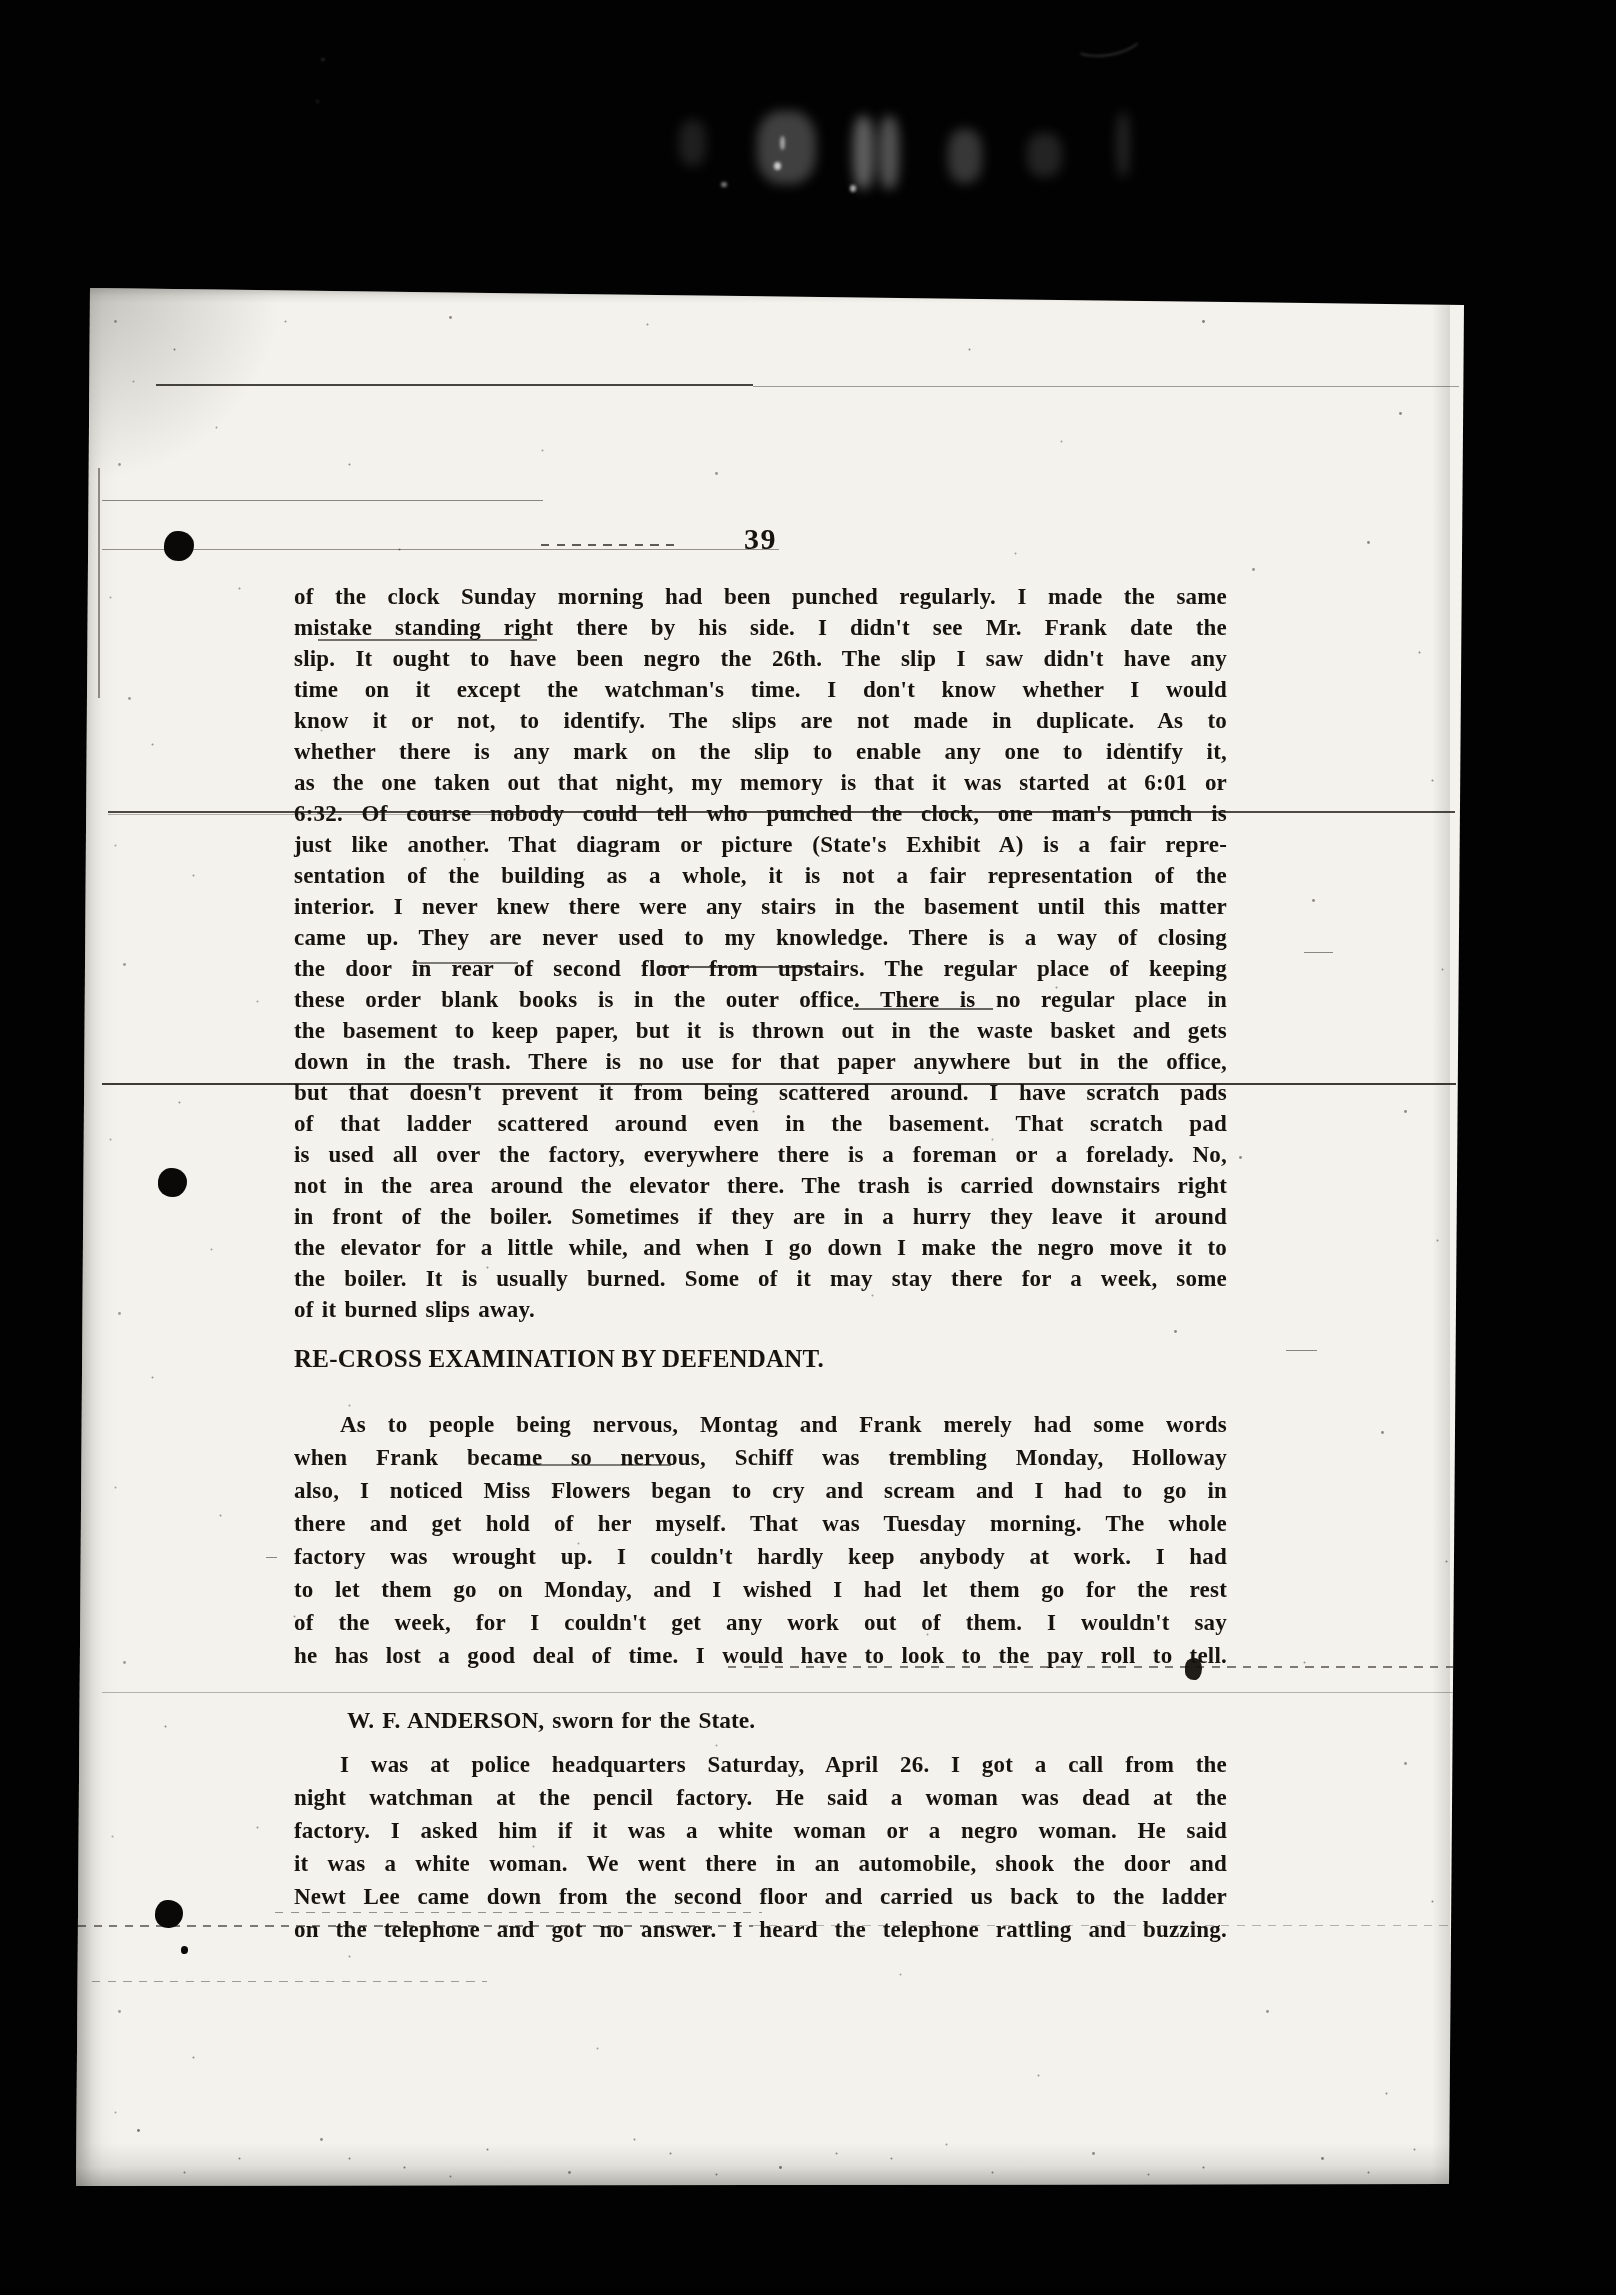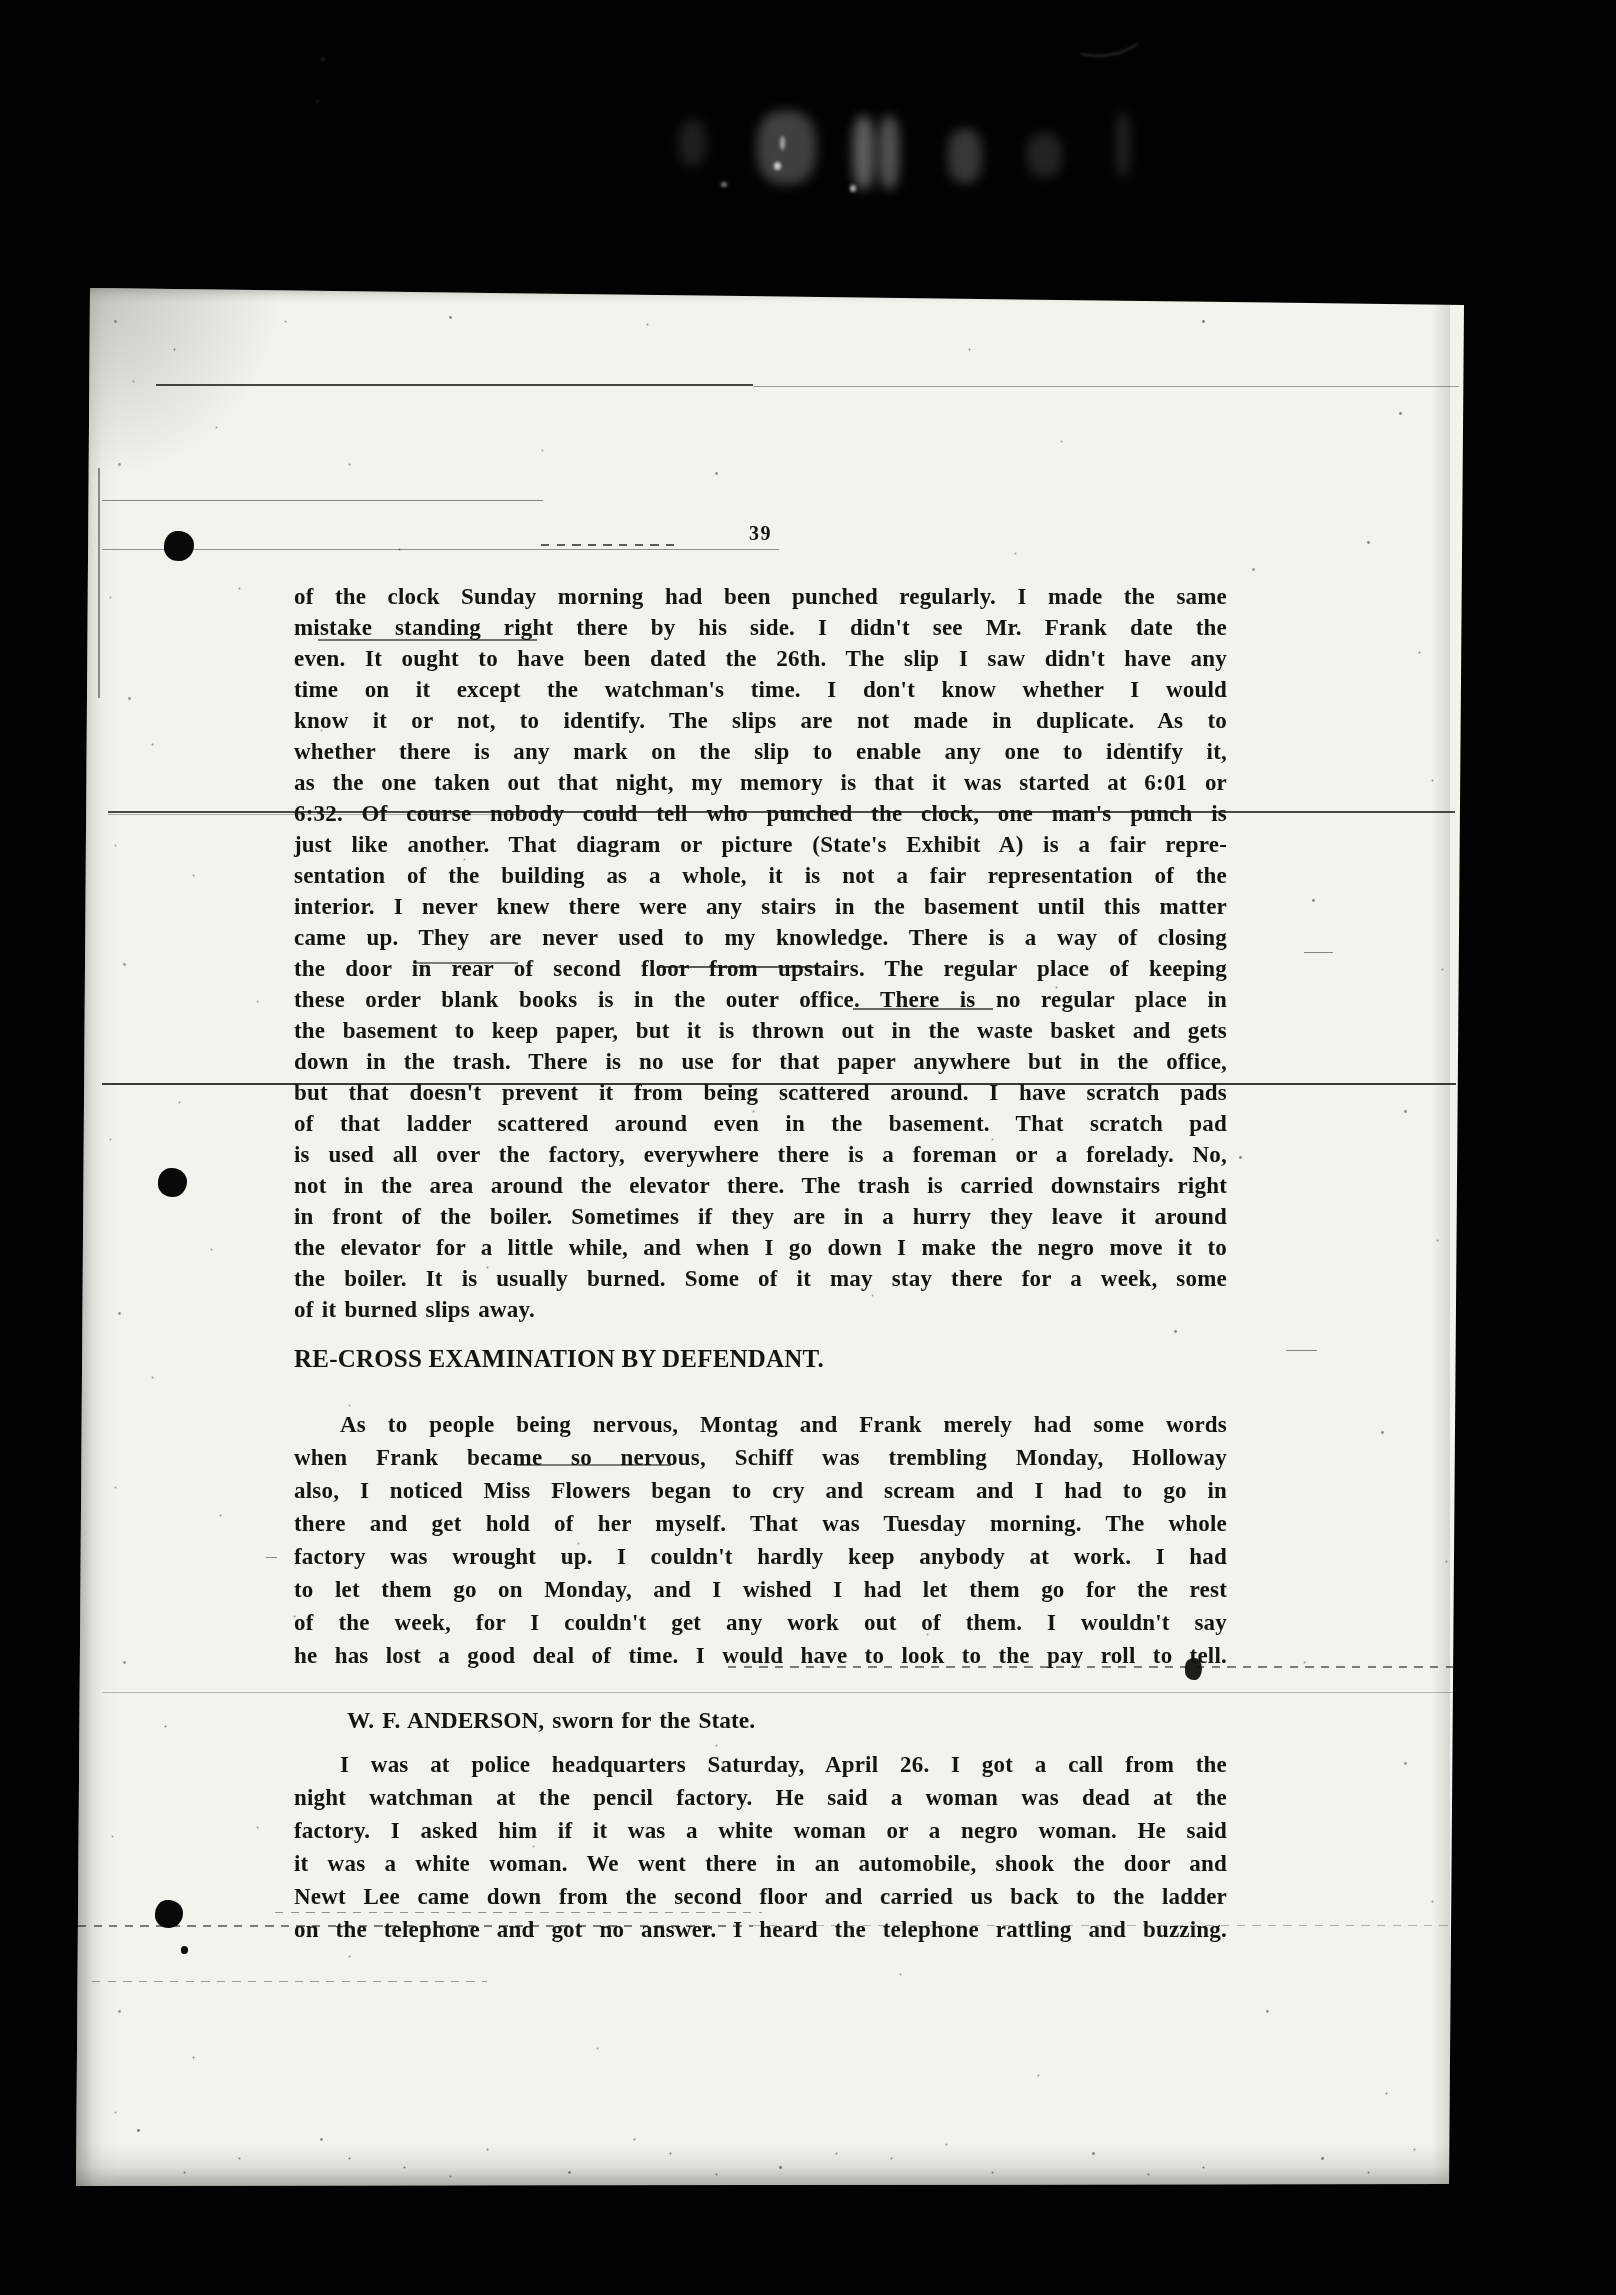--- a/index.html
+++ b/index.html
@@ -87,21 +87,21 @@
   .punch{position:absolute;background:#0a0908;border-radius:46% 54% 50% 50%/52% 48% 55% 45%;}
 
   
   .textcol{position:absolute;left:294px;width:933px;color:#17130f;}
   .para{font-weight:700;font-size:23px;letter-spacing:0.2px;word-spacing:2.3px;}
   .p1{line-height:31px;}
   .p2{line-height:33px;}
   .line{text-align:justify;text-align-last:justify;white-space:nowrap;}
   .line.no-stretch{text-align-last:left;}
   .indent-first .line:first-child{text-indent:46px;}
-  #page-number{top:522px;text-align:center;font-weight:700;font-size:20px;letter-spacing:1.4px;}
+  #page-number{top:522px;text-align:center;font-weight:700;font-size:30px;letter-spacing:1.4px;}
   #section-heading{top:1345px;text-align:left;font-weight:700;font-size:25px;letter-spacing:0.2px;}
   #witness-line{top:1707px;font-weight:700;font-size:23.4px;text-indent:53px;word-spacing:2.3px;}
 
   
   #ink-blot{position:absolute;left:1185px;top:1658px;width:17.4px;height:22px;background:#14100c;
             border-radius:55% 45% 50% 60%/45% 55% 60% 40%;opacity:.95;}
 
   
   .ghost{position:absolute;background:#cfcfcf;border-radius:40%;filter:blur(6px);}
   .ghost-spark{position:absolute;background:#f2f2f2;border-radius:50%;filter:blur(1.8px);}
@@ -165,21 +165,21 @@
     <div class="art" style="left:1304px;top:952px;width:28.5px;height:1.4px;opacity:.5;"></div>
     <div class="art" style="left:1286px;top:1350px;width:31px;height:1.4px;opacity:.5;"></div>
     <div class="art" style="left:266px;top:1557px;width:11px;height:1.4px;opacity:.5;"></div>
     <div class="art" style="left:98px;top:468px;width:2.3px;height:230px;opacity:.45;"></div>
 
     <div id="page-number" class="textcol">39</div>
 
     <div class="textcol para p1" style="top:581px;">
         <div class="line">of the clock Sunday morning had been punched regularly.  I made the same</div>
         <div class="line">mistake standing right there by his side.  I didn't see Mr. Frank date the</div>
-        <div class="line">even.  It ought to have been dated the 26th.  The slip I saw didn't have any</div>
+        <div class="line">slip.  It ought to have been negro the 26th.  The slip I saw didn't have any</div>
         <div class="line">time on it except the watchman's time.  I don't know whether I would</div>
         <div class="line">know it or not, to identify.  The slips are not made in duplicate.  As to</div>
         <div class="line">whether there is any mark on the slip to enable any one to identify it,</div>
         <div class="line">as the one taken out that night, my memory is that it was started at 6:01 or</div>
         <div class="line">6:32.  Of course nobody could tell who punched the clock, one man's punch is</div>
         <div class="line">just like another.  That diagram or picture (State's Exhibit A) is a fair repre-</div>
         <div class="line">sentation of the building as a whole, it is not a fair representation of the</div>
         <div class="line">interior.  I never knew there were any stairs in the basement until this matter</div>
         <div class="line">came up.  They are never used to my knowledge.  There is a way of closing</div>
         <div class="line">the door in rear of second floor from upstairs.  The regular place of keeping</div>

